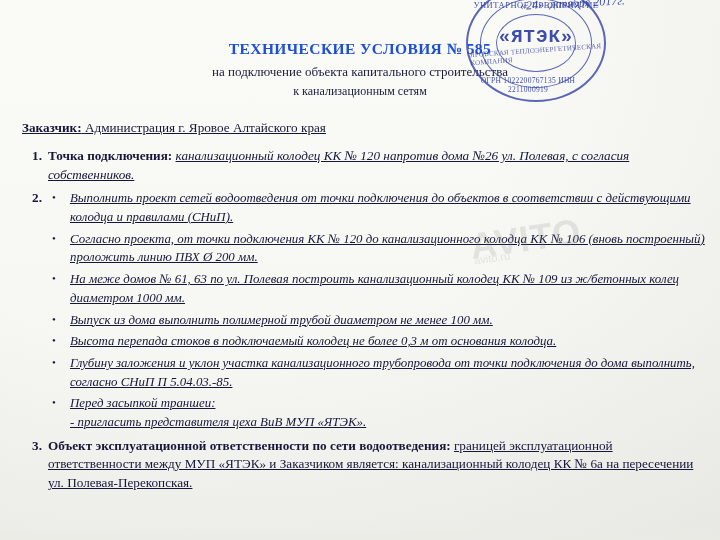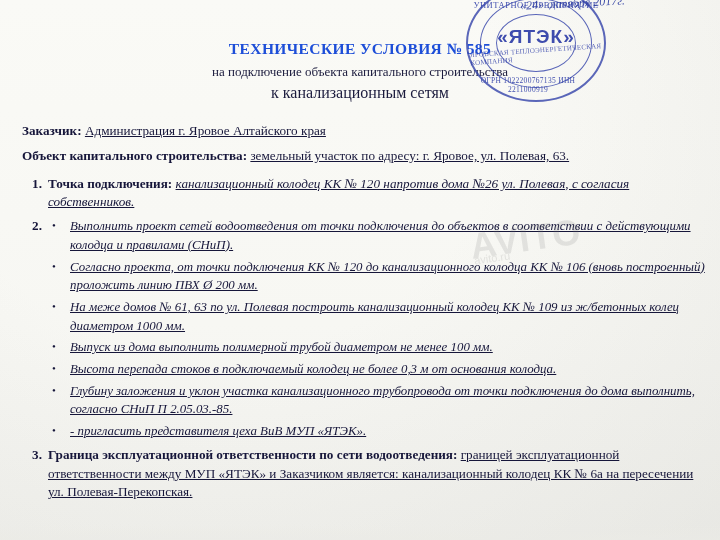--- a/index.html
+++ b/index.html
@@ -47,29 +47,30 @@
     color: #1d4ed8;
     font-family: "Liberation Serif", serif;
     margin-top: 40px;
   }
   .doc-sub1 {
     font-size: 13px;
     color: #1a1a3c;
     margin-top: 6px;
   }
   .doc-sub2 {
-    font-size: 16px;
+    font-size: 12px;
     color: #1a1a3c;
     margin-top: 4px;
   }
   .fields {
     margin-top: 20px;
     padding-left: 22px;
     padding-right: 16px;
     color: #16163a;
+    text-decoration: underline;
   }
   .field-row {
     font-size: 13.2px;
     margin-bottom: 7px;
     line-height: 1.35;
   }
   .field-label {
     font-weight: bold;
   }
   .field-value {
@@ -160,21 +161,21 @@
   }
   .stamp-center {
     position: absolute;
     left: 0; right: 0;
     top: 42px;
     text-align: center;
     color: #2f3ea8;
     font-weight: bold;
     font-size: 19px;
     letter-spacing: 1px;
-    font-family: Liberation Sans, sans-serif;
+    font-family: Liberation Mono, monospace;
   }
   .stamp-top {
     position: absolute;
     left: 0; right: 0;
     top: 6px;
     text-align: center;
     color: #2f3ea8;
     font-size: 8.5px;
     letter-spacing: 0.5px;
   }
@@ -253,24 +254,20 @@
       <div class="doc-title">ТЕХНИЧЕСКИЕ УСЛОВИЯ № 585</div>
       <div class="doc-sub1">на подключение объекта капитального строительства</div>
       <div class="doc-sub2">к канализационным сетям</div>
     </div>
 
     <div class="fields">
       <div class="field-row">
         <span class="field-label">Заказчик:</span>
         <span class="field-value">Администрация г. Яровое Алтайского края</span>
       </div>
-      <div class="field-row">
-        <span class="field-label">Объект капитального строительства:</span>
-        <span class="field-value">земельный участок по адресу: г. Яровое, ул. Полевая, 63.</span>
-      </div>
     </div>
 
     <ol class="main-list">
 
       <li>
         <span class="num">1.</span>
         <span class="item-head">Точка подключения:</span>
         <span class="u i">канализационный колодец КК № 120 напротив дома №26 ул. Полевая, с согласия собственников.</span>
       </li>
 
@@ -292,34 +289,35 @@
           <li>
             <span class="bullet">•</span>
             <span>Выпуск из дома выполнить полимерной трубой диаметром не менее 100 мм.</span>
           </li>
           <li>
             <span class="bullet">•</span>
             <span>Высота перепада стоков в подключаемый колодец не более 0,3 м от основания колодца.</span>
           </li>
           <li>
             <span class="bullet">•</span>
-            <span>Глубину заложения и уклон участка канализационного трубопровода от точки подключения до дома выполнить, согласно СНиП П 2.05.03.-85.</span>
+            <span>Глубину заложения и уклон участка канализационного трубопровода от точки подключения до дома выполнить, согласно СНиП П 5.04.03.-85.</span>
           </li>
           <li>
             <span class="bullet">•</span>
             <span class="sub-lines">
+              <span class="line">Перед засыпкой траншеи:</span>
               <span class="line">- пригласить представителя цеха ВиВ МУП «ЯТЭК».</span>
             </span>
           </li>
         </ul>
       </li>
 
       <li>
         <span class="num">3.</span>
-        <span class="item-head">Граница эксплуатационной ответственности по сети водоотведения:</span>
+        <span class="item-head">Объект эксплуатационной ответственности по сети водоотведения:</span>
         <span class="u">границей эксплуатационной ответственности между МУП «ЯТЭК» и Заказчиком является: канализационный колодец КК № 6а на пересечении ул. Полевая-Перекопская.</span>
       </li>
 
     </ol>
   </div>
 
   <div class="stamp">
     <div class="stamp-ring"></div>
     <div class="stamp-ring inner"></div>
     <div class="stamp-ring inner2"></div>

